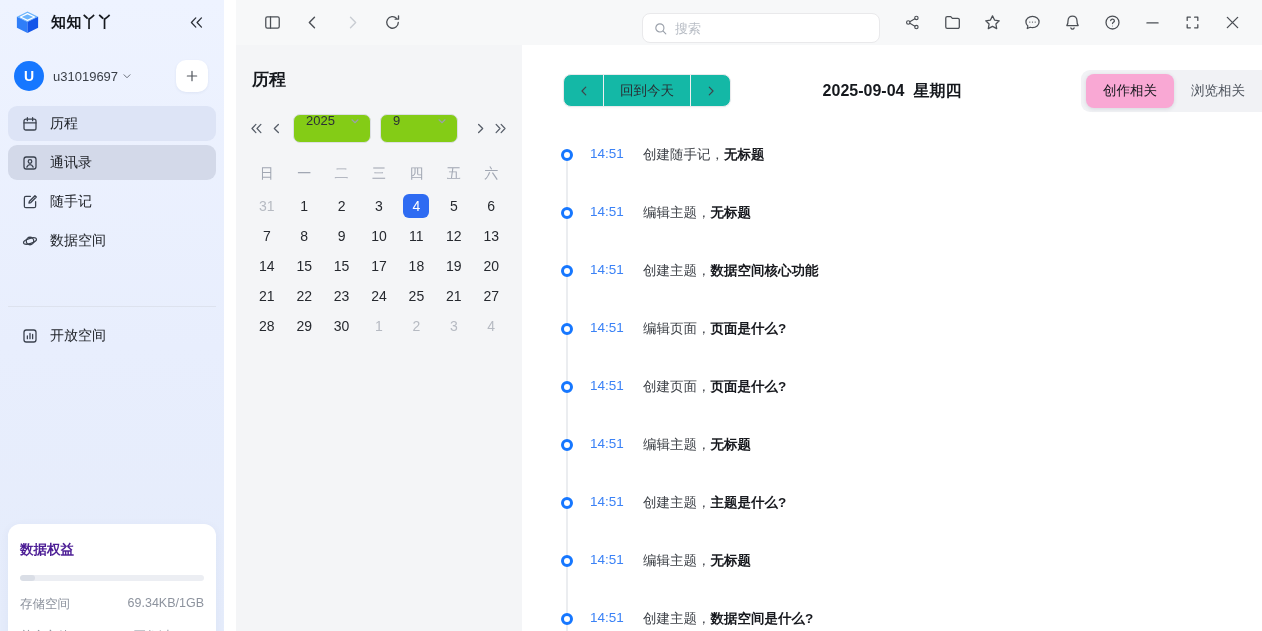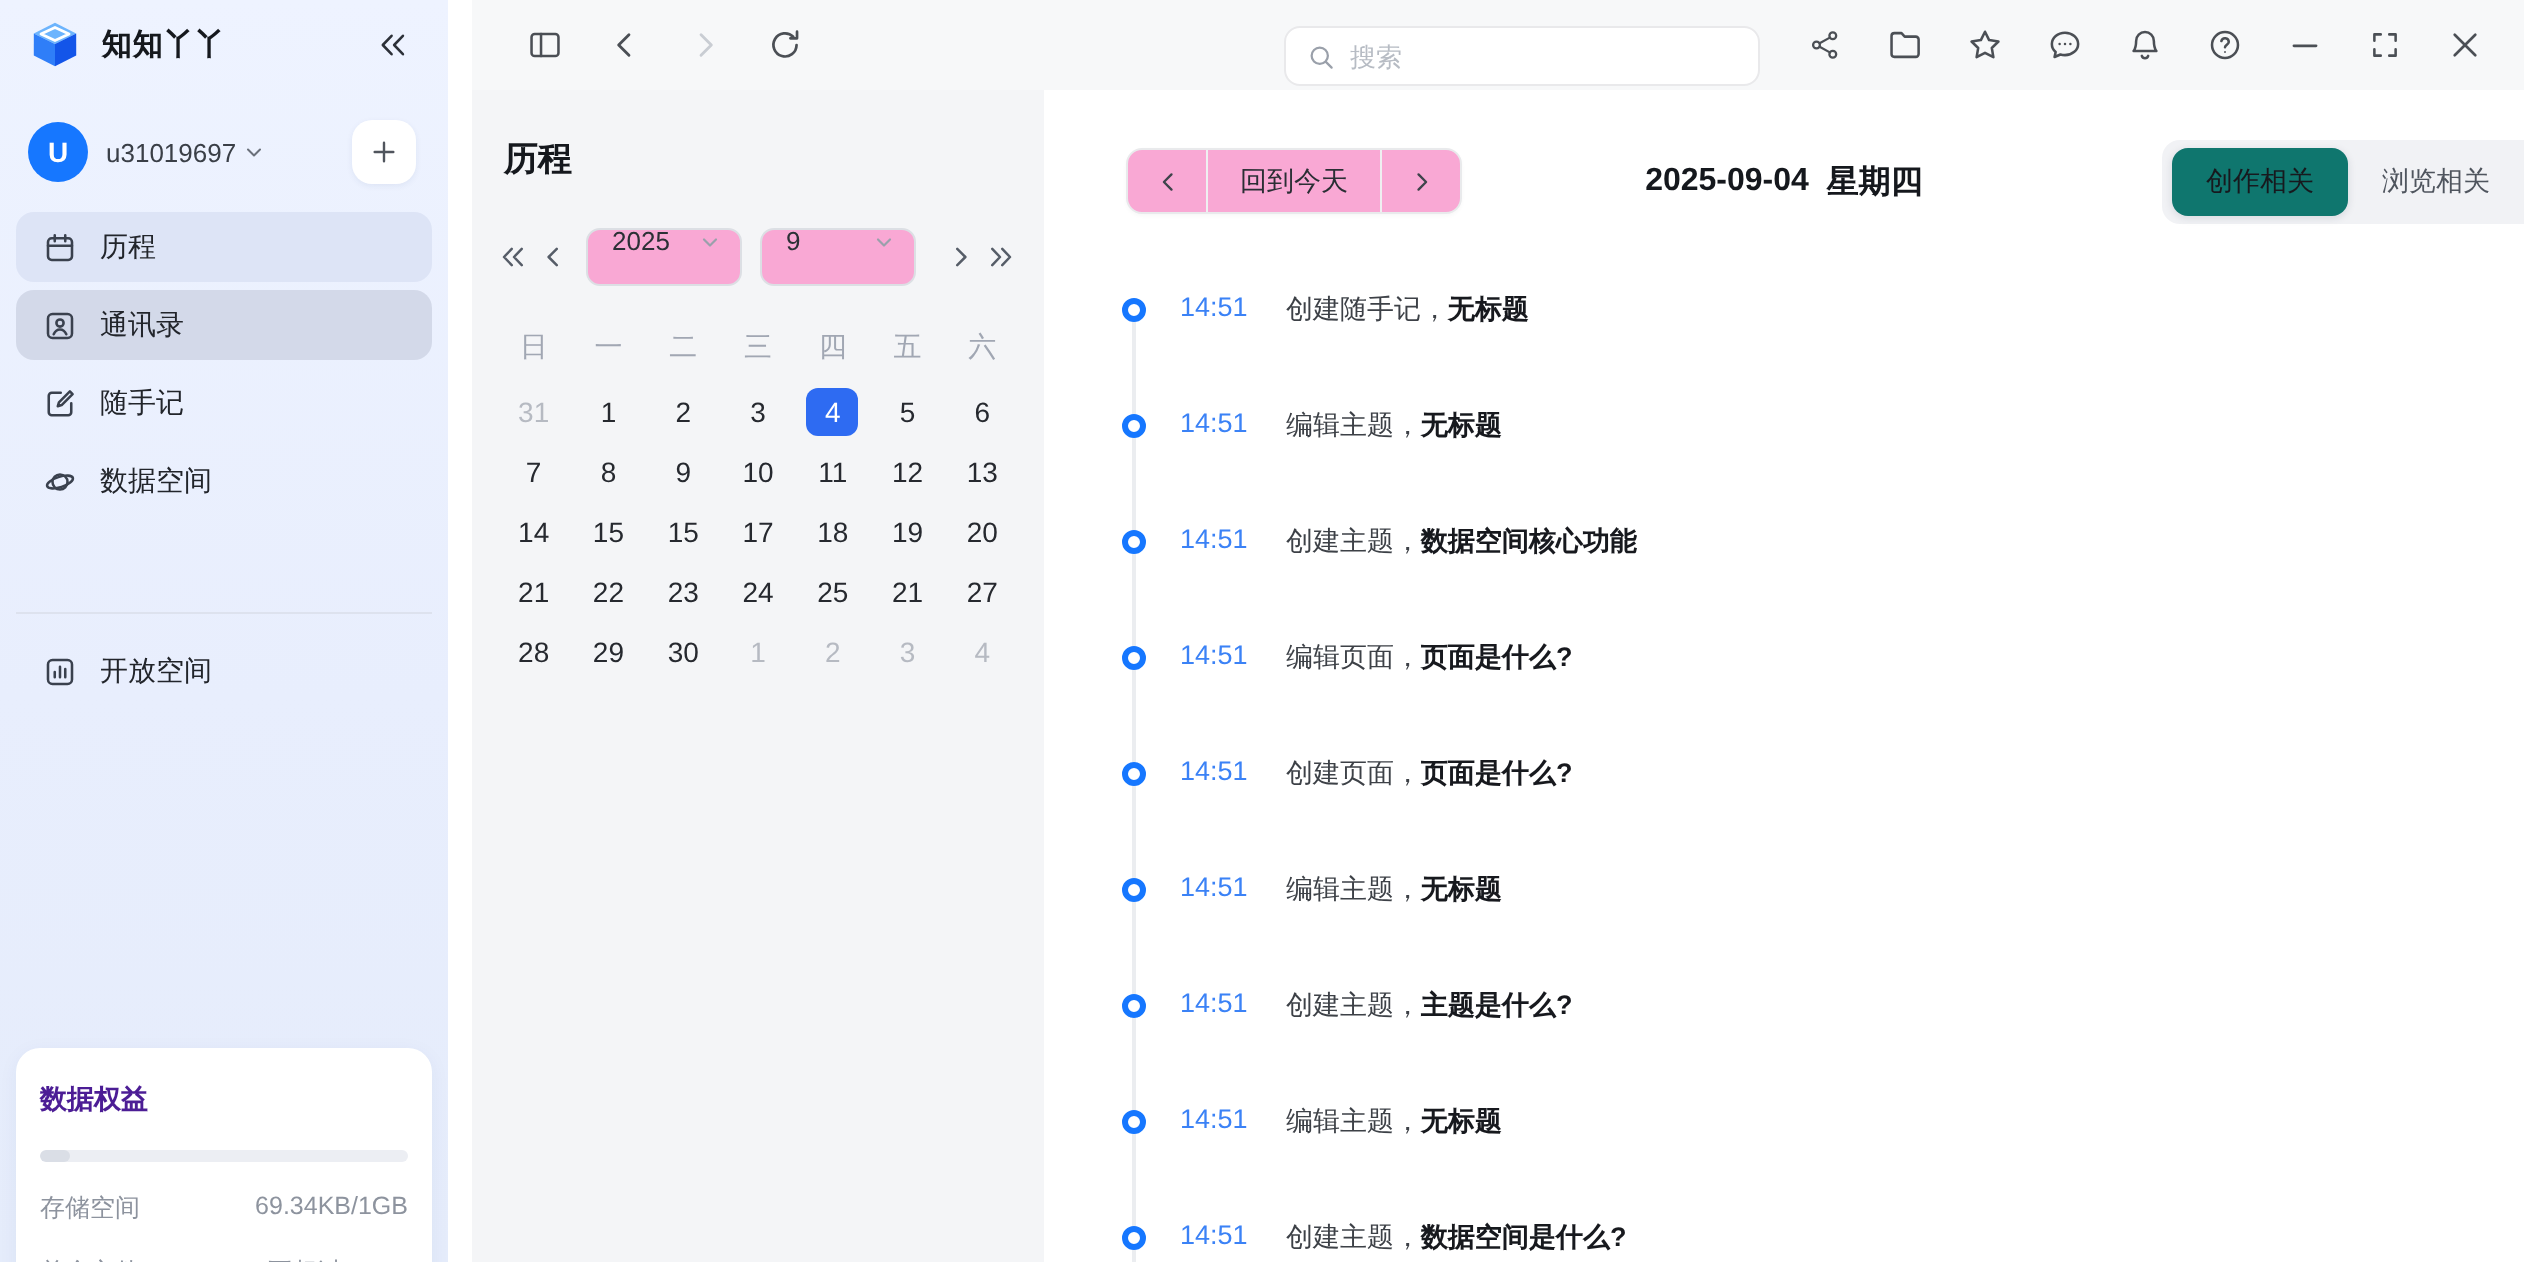--- a/index.html
+++ b/index.html
@@ -49,41 +49,41 @@
 
   .content { flex:1; display:flex; min-height:0; }
 
   
   .cal-panel { width:286px; flex:0 0 286px; background:#f4f5f7; padding:23px 12px 0; }
   .cal-title { font-size:17px; font-weight:bold; color:#15181d; padding-left:4px; }
   .cal-nav { margin-top:23px; display:flex; align-items:center; }
   .cal-nav-btn { color:#565d68; width:17px; height:18px; display:flex; align-items:center; justify-content:center; cursor:pointer; flex:0 0 17px; }
   .cal-nav-btn svg { width:15px; height:15px; }
   .cal-nav-btn.single { margin:0 3px; }
-  .select { height:29px; background:#f9a8d4; border:1px solid #dcdfe4; border-radius:7px; display:flex; align-items:center; justify-content:space-between; padding:0 9px 16px 12px; font-size:13px; color:#2c3036; cursor:pointer; }
+  .select { height:29px; background:#84cc16; border:1px solid #dcdfe4; border-radius:7px; display:flex; align-items:center; justify-content:space-between; padding:0 9px 16px 12px; font-size:13px; color:#2c3036; cursor:pointer; }
   .select svg { width:12px; height:12px; color:#9aa0ab; }
   .select.year { width:78px; margin:0 9px 0 5px; }
   .select.month { width:78px; margin:0 11px 0 0; }
   .cal-grid { margin-top:17px; display:grid; grid-template-columns:repeat(7,37.4px); justify-content:center; }
   .cal-cell { height:30px; display:flex; align-items:center; justify-content:center; font-size:14px; color:#26292f; cursor:pointer; }
   .cal-cell.head { color:#a1a7b3; cursor:default; height:28px; margin-bottom:3px; }
   .cal-cell.muted { color:#b6bac2; }
   .day-sel { background:#2e6bf2; color:#fff; min-width:26px; height:24px; padding:0 4px; border-radius:6px; display:flex; align-items:center; justify-content:center; }
 
   
   .right-panel { flex:1; background:#fff; position:relative; min-width:0; overflow:hidden; }
   .rp-header { position:absolute; top:25px; left:0; right:0; height:42px; }
-  .seg { position:absolute; left:41px; top:4px; height:33px; display:flex; align-items:stretch; background:#f9a8d4; border:1px solid #e9eaec; border-radius:8px; overflow:hidden; box-shadow:0 1px 2px rgba(0,0,0,.03); }
+  .seg { position:absolute; left:41px; top:4px; height:33px; display:flex; align-items:stretch; background:#14b8a6; border:1px solid #e9eaec; border-radius:8px; overflow:hidden; box-shadow:0 1px 2px rgba(0,0,0,.03); }
   .seg-btn { width:39px; display:flex; align-items:center; justify-content:center; color:#3f444b; cursor:pointer; }
   .seg-btn svg { width:14px; height:14px; }
   .seg-mid { padding:0 16px; display:flex; align-items:center; font-size:13.5px; color:#2a2e34; border-left:1px solid #efeff1; border-right:1px solid #efeff1; cursor:pointer; }
   .date-title { position:absolute; left:50%; transform:translateX(-50%); top:0; height:42px; display:flex; align-items:center; gap:9px; font-size:16px; font-weight:bold; color:#15181d; white-space:nowrap; }
   .tabs { position:absolute; right:0; top:0; height:42px; background:#f1f2f5; border-radius:9px 0 0 9px; display:flex; align-items:center; padding:4px 0 4px 5px; }
   .tab { padding:0 17px; height:34px; display:flex; align-items:center; font-size:13.5px; color:#4f555e; cursor:pointer; white-space:nowrap; }
-  .tab.active { background:#0f766e; border-radius:8px; color:#17191e; box-shadow:0 1px 4px rgba(20,30,60,.12); }
+  .tab.active { background:#f9a8d4; border-radius:8px; color:#17191e; box-shadow:0 1px 4px rgba(20,30,60,.12); }
 
   .timeline { position:absolute; top:98px; left:0; right:0; bottom:0; overflow:hidden; }
   .tl-line { position:absolute; left:44px; top:12px; bottom:0; width:2px; background:#ebedf0; }
   .tl-row { position:relative; height:58px; }
   .tl-bullet { position:absolute; left:39px; top:6px; width:12px; height:12px; border-radius:50%; border:3.2px solid #1677ff; background:#fff; }
   .tl-time { position:absolute; left:68px; top:3px; font-size:13.5px; color:#3b82f6; }
   .tl-text { position:absolute; left:121px; top:3px; font-size:13.5px; color:#3d4147; }
   .tl-text b { color:#17191e; font-weight:bold; }
 </style>
 </head>

